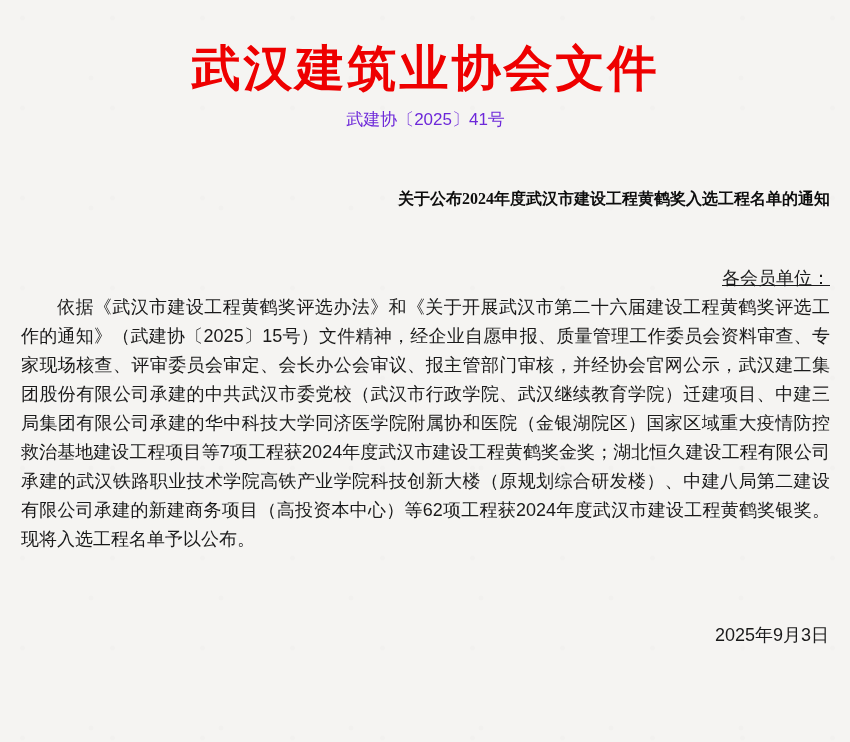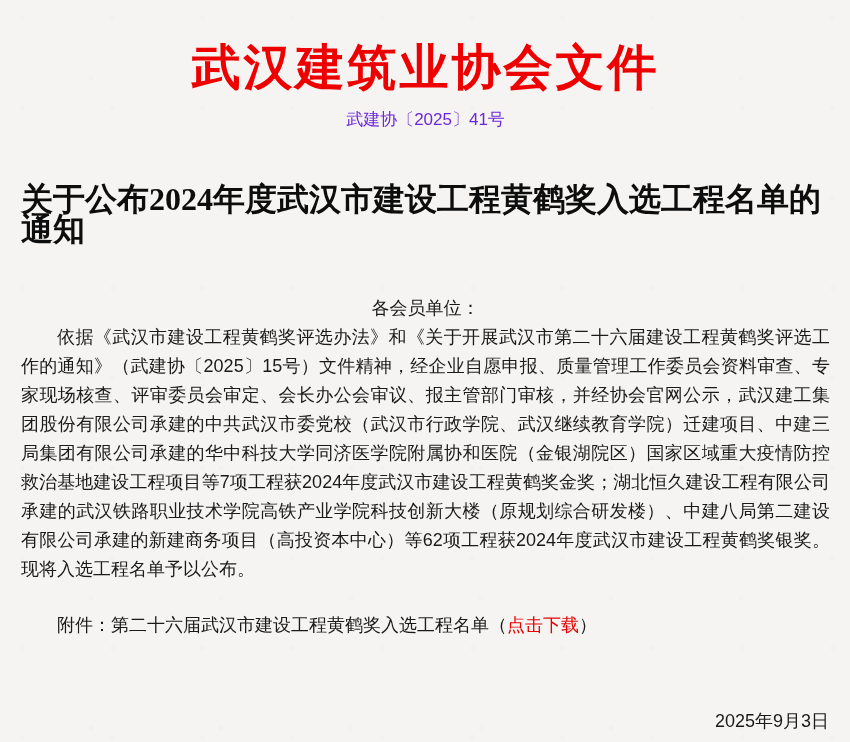--- a/index.html
+++ b/index.html
@@ -18,53 +18,54 @@
     color: #1a1a1a;
     overflow: hidden;
   }
   .page {
     width: 850px;
     height: 742px;
     padding: 42px 20px 0 21px;
   }
   .org-title {
     text-align: center;
-    font-family: Liberation Serif, serif;
+    font-family: Liberation Sans, sans-serif;
     font-weight: 700;
     font-size: 49px;
     line-height: 52px;
     letter-spacing: 3px;
     color: #ee0000;
     white-space: nowrap;
   }
   .doc-number {
     text-align: center;
     font-size: 17px;
     line-height: 20px;
     margin-top: 16px;
     color: #6d28d9;
   }
   .notice-heading {
-    text-align: left;
+    text-align: right;
     font-family: "Liberation Serif", serif;
     font-weight: 700;
-    font-size: 32px;
+    font-size: 16px;
     line-height: 30px;
     margin-top: 54px;
     color: #0d0d0d;
   }
   .content {
     margin-top: 50px;
     font-size: 18px;
     line-height: 29px;
     color: #1a1a1a;
     text-align: justify;
   }
   .salutation {
-    text-align: center;
+    text-align: right;
+    text-decoration: underline;
   }
   .body-paragraph {
     text-indent: 2em;
     text-align: justify;
     text-justify: inter-ideograph;
   }
   .attachment-line {
     margin-top: 27px;
     text-indent: 2em;
     font-size: 18px;
@@ -93,21 +94,18 @@
 
   <div class="doc-number">武建协〔2025〕41号</div>
 
   <div class="notice-heading">关于公布2024年度武汉市建设工程黄鹤奖入选工程名单的通知</div>
 
   <div class="content">
     <div class="salutation">各会员单位：</div>
     <p class="body-paragraph">依据《武汉市建设工程黄鹤奖评选办法》和《关于开展武汉市第二十六届建设工程黄鹤奖评选工作的通知》（武建协〔2025〕15号）文件精神，经企业自愿申报、质量管理工作委员会资料审查、专家现场核查、评审委员会审定、会长办公会审议、报主管部门审核，并经协会官网公示，武汉建工集团股份有限公司承建的中共武汉市委党校（武汉市行政学院、武汉继续教育学院）迁建项目、中建三局集团有限公司承建的华中科技大学同济医学院附属协和医院（金银湖院区）国家区域重大疫情防控救治基地建设工程项目等7项工程获2024年度武汉市建设工程黄鹤奖金奖；湖北恒久建设工程有限公司承建的武汉铁路职业技术学院高铁产业学院科技创新大楼（原规划综合研发楼）、中建八局第二建设有限公司承建的新建商务项目（高投资本中心）等62项工程获2024年度武汉市建设工程黄鹤奖银奖。现将入选工程名单予以公布。</p>
   </div>
 
-  <div class="attachment-line">
-    <span>附件：第二十六届武汉市建设工程黄鹤奖入选工程名单（</span><a href="#" class="download-link">点击下载</a><span>）</span>
-  </div>
 
   <div class="signature-block">
     <div>2025年9月3日</div>
   </div>
 
 </div>
 
 </body></html>

